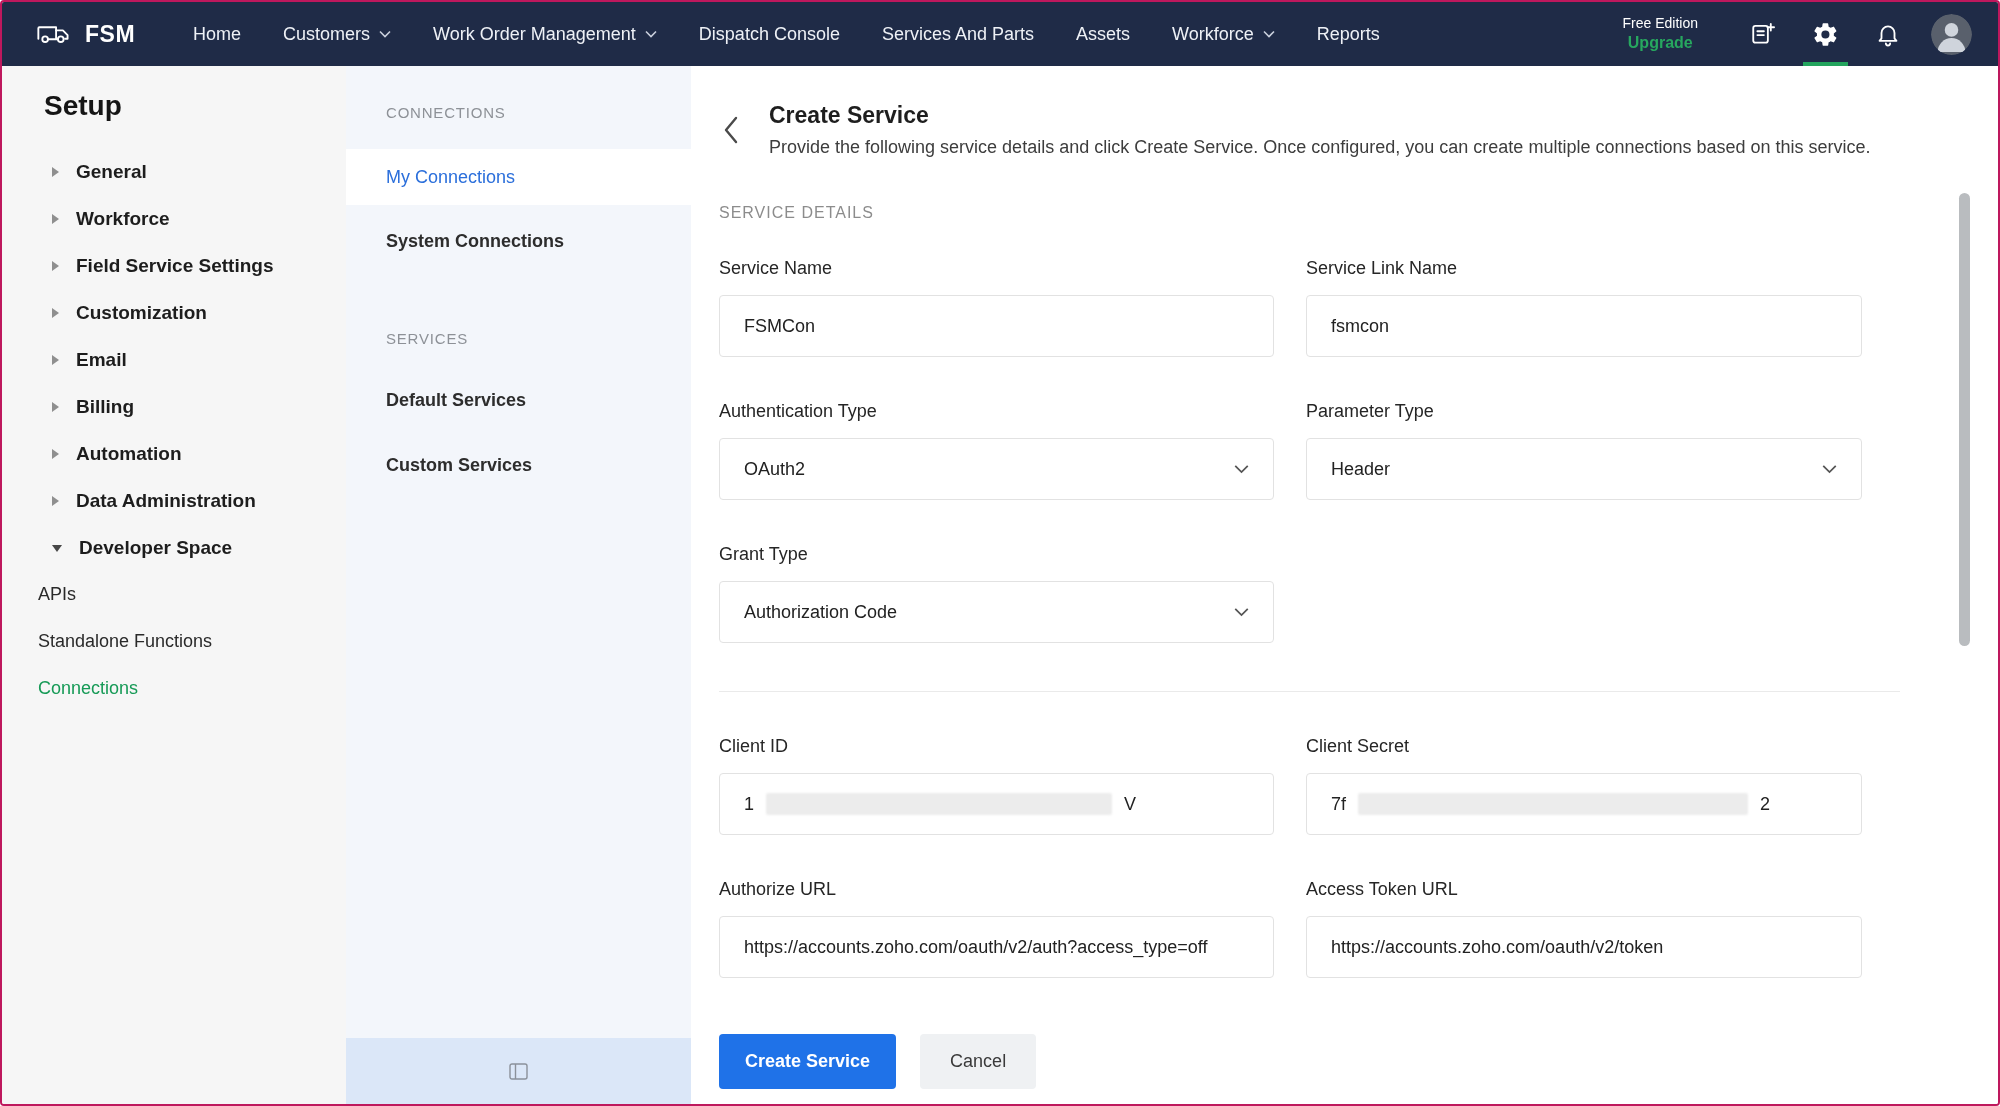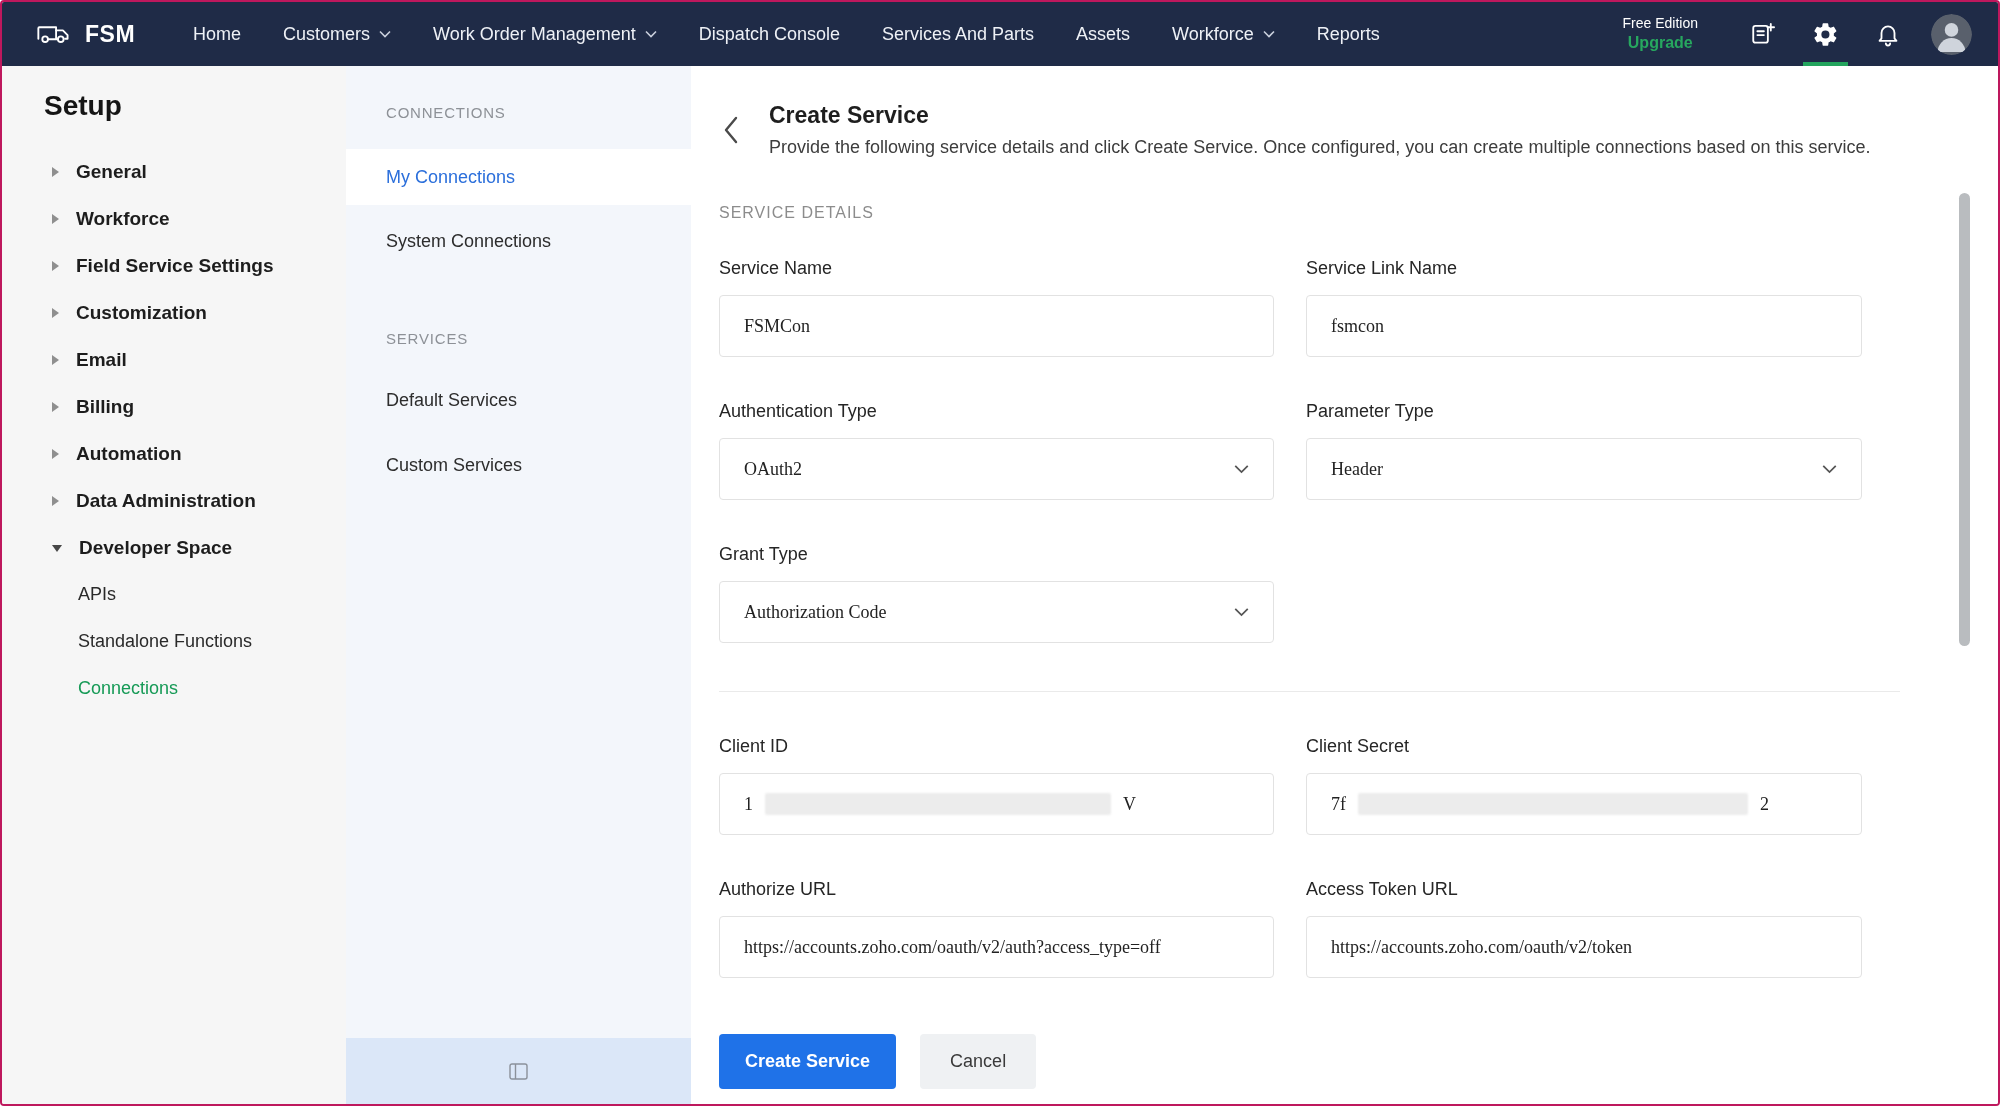--- a/index.html
+++ b/index.html
@@ -30,28 +30,28 @@
   
   .sidebar { width:344px; background:#f6f6f6; padding-top:24px; flex-shrink:0; }
   .setup-title { font-size:28px; margin-left:42px; color:#151515; font-weight:700; }
   .side-list { margin-top:26px; }
   .side-item { height:47px; display:flex; align-items:center; padding-left:50px; gap:17px; cursor:pointer; }
   .side-item .lbl { font-size:19px; font-weight:600; color:#1d1d1d; }
   .tri-right { width:0; height:0; border-top:5px solid transparent; border-bottom:5px solid transparent;
                border-left:7px solid #8f8f8f; }
   .tri-down  { width:0; height:0; border-left:5px solid transparent; border-right:5px solid transparent;
                border-top:7px solid #474747; margin-top:2px; }
-  .side-child { height:47px; display:flex; align-items:center; padding-left:76px;
+  .side-child { height:47px; display:flex; align-items:center; padding-left:36px;
                 font-size:18px; color:#2a2a2a; cursor:pointer; }
   .side-child.active { color:#169a56; font-weight:500; }
 
   
   .subnav { width:345px; background:#f3f6fb; padding-top:38px; position:relative; flex-shrink:0; }
   .subnav-header { font-size:15px; color:#8d9197; letter-spacing:.8px; padding-left:40px; font-weight:500; }
-  .subnav-item { font-size:18px; color:#2d2d2d; padding-left:40px; cursor:pointer; }
+  .subnav-item { font-size:18px; color:#2d2d2d; padding-left:40px; cursor:pointer;font-weight:bold; }
   .subnav-item.active-row { background:#fff; height:56px; display:flex; align-items:center;
                             color:#2b6fdb; margin-top:28px; font-weight:500; }
   .mt26 { margin-top:26px; }
   .mt78 { margin-top:78px; }
   .mt43 { margin-top:43px; }
   .mt44 { margin-top:44px; }
   .subnav-footer { position:absolute; bottom:0; left:0; right:0; height:66px; background:#dbe7f8;
                    display:flex; align-items:center; justify-content:center; }
 
   
@@ -59,21 +59,21 @@
   .page-header { margin-top:36px; display:flex; align-items:center; gap:26px; }
   .back-btn { background:none; border:none; cursor:pointer; display:flex; align-items:center; padding:4px; }
   .page-title { font-size:23px; font-weight:600; color:#1e1e1e; }
   .page-subtitle { font-size:18px; color:#3d3d3d; margin-top:8px; }
   .section-label { margin-top:46px; font-size:16px; color:#8c8c8c; letter-spacing:1px; font-weight:500; }
 
   .form-grid { display:grid; grid-template-columns:555px 556px; column-gap:32px; row-gap:44px; margin-top:36px; }
   .form-grid.second { margin-top:44px; }
   .field label { display:block; font-size:18px; color:#262626; margin-bottom:16px; }
   .text-input, .select, .masked { width:100%; height:62px; border:1px solid #e2e2e2; border-radius:4px;
-     font-size:18px; color:#222; padding:0 24px; background:#fff; font-family:Liberation Serif, serif; }
+     font-size:18px; color:#222; padding:0 24px; background:#fff; font-family:Liberation Sans, sans-serif; }
   .text-input { outline:none; }
   .select { display:flex; align-items:center; justify-content:space-between; cursor:pointer; }
   .select .chev { color:#555; }
   .masked { display:flex; align-items:center; }
   .mask-bar { height:22px; background:#ececec; border-radius:2px; margin:0 12px; filter:blur(1px); }
   .bar-id { width:346px; }
   .bar-secret { width:390px; }
   .divider { border:none; border-top:1px solid #eaeaea; width:1181px; margin:48px 0 0 0; }
 
   .actions { margin-top:56px; display:flex; gap:24px; }

